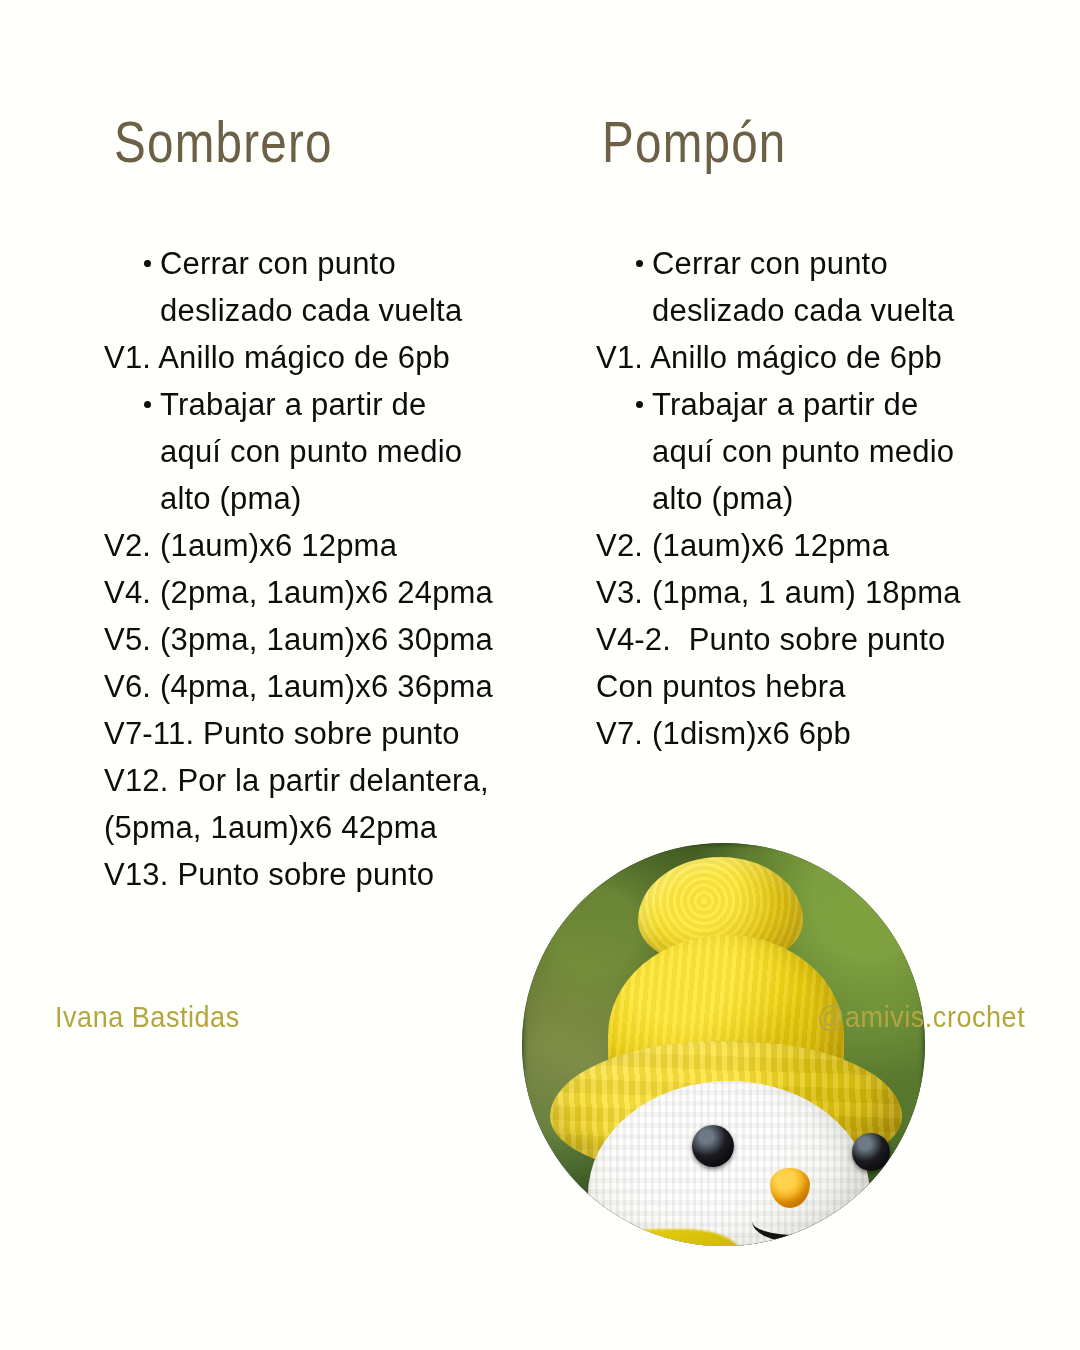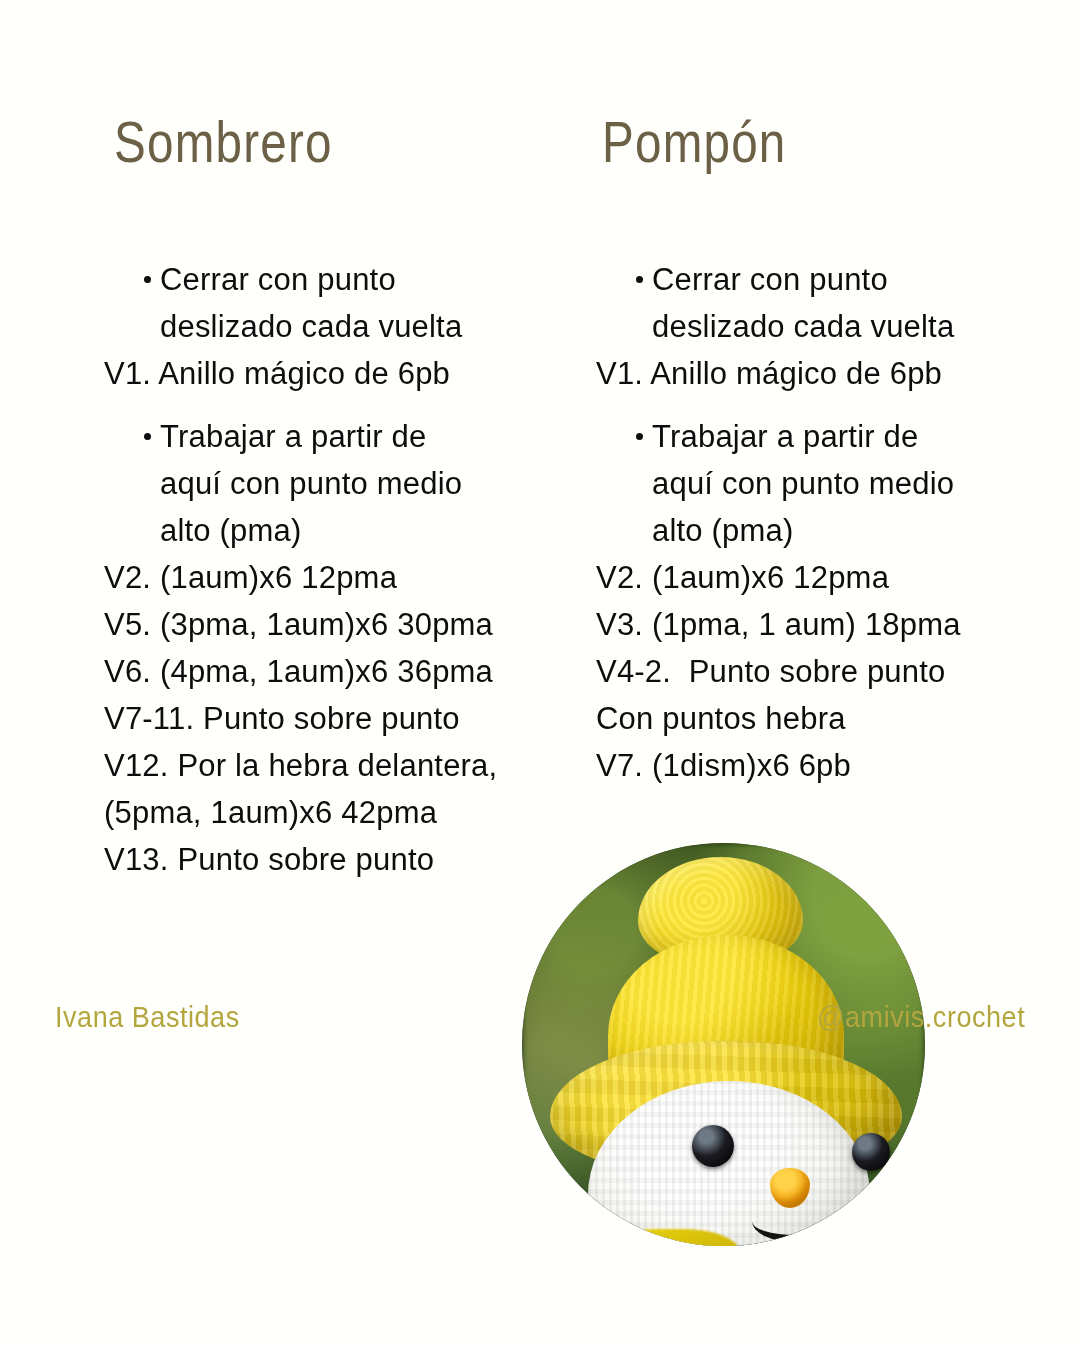--- a/index.html
+++ b/index.html
@@ -51,21 +51,20 @@
     line-height: 47px;
     color: #0d0d0d;
     font-weight: 400;
     letter-spacing: 0.2px;
     white-space: pre-wrap;
     position: relative;
   }
 
   .line.bullet {
     padding-left: 56px;
-    margin-top: 16px;
   }
   .line.bullet .dot {
     position: absolute;
     left: 40px;
     top: 20px;
     width: 7px;
     height: 7px;
     border-radius: 50%;
     background: #0d0d0d;
   }
@@ -267,24 +266,25 @@
   <div class="heading" id="heading-pompon">Pompón</div>
 
   <div class="column" id="column-left">
       <div class="line bullet"><span class="dot"></span><span>Cerrar con punto</span></div>
       <div class="line cont"><span>deslizado cada vuelta</span></div>
       <div class="line"><span>V1. Anillo mágico de 6pb</span></div>
       <div class="line bullet"><span class="dot"></span><span>Trabajar a partir de</span></div>
       <div class="line cont"><span>aquí con punto medio</span></div>
       <div class="line cont"><span>alto (pma)</span></div>
       <div class="line"><span>V2. (1aum)x6 12pma</span></div>
+      <div class="line"><span>V4. (2pma, 1aum)x6 24pma</span></div>
       <div class="line"><span>V5. (3pma, 1aum)x6 30pma</span></div>
       <div class="line"><span>V6. (4pma, 1aum)x6 36pma</span></div>
       <div class="line"><span>V7-11. Punto sobre punto</span></div>
-      <div class="line"><span>V12. Por la hebra delantera,</span></div>
+      <div class="line"><span>V12. Por la partir delantera,</span></div>
       <div class="line"><span>(5pma, 1aum)x6 42pma</span></div>
       <div class="line"><span>V13. Punto sobre punto</span></div>
     </div>
 
   <div class="column" id="column-right">
       <div class="line bullet"><span class="dot"></span><span>Cerrar con punto</span></div>
       <div class="line cont"><span>deslizado cada vuelta</span></div>
       <div class="line"><span>V1. Anillo mágico de 6pb</span></div>
       <div class="line bullet"><span class="dot"></span><span>Trabajar a partir de</span></div>
       <div class="line cont"><span>aquí con punto medio</span></div>

